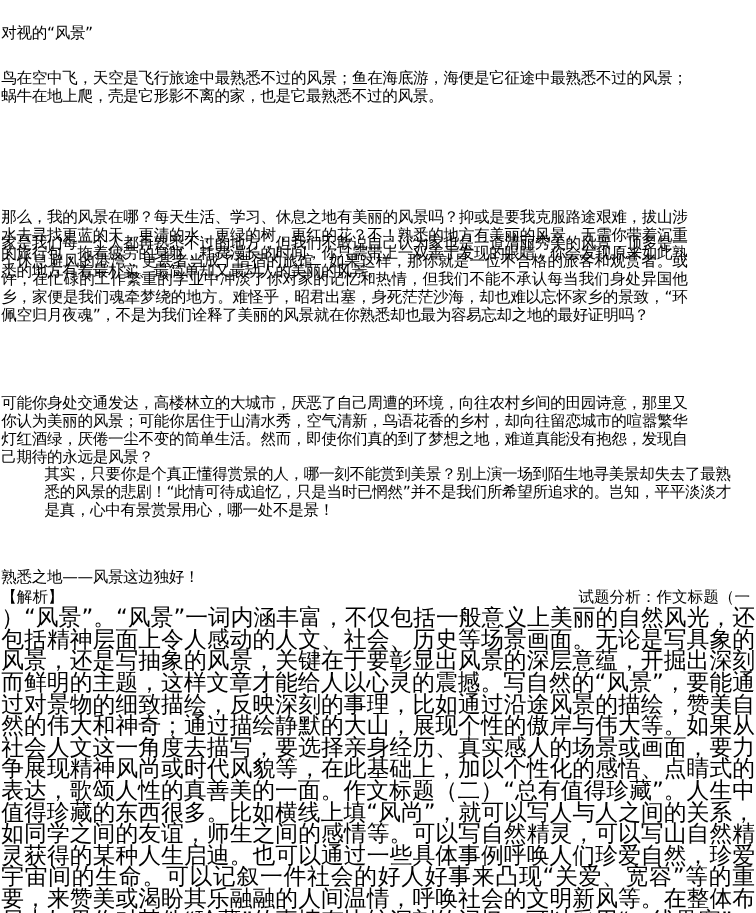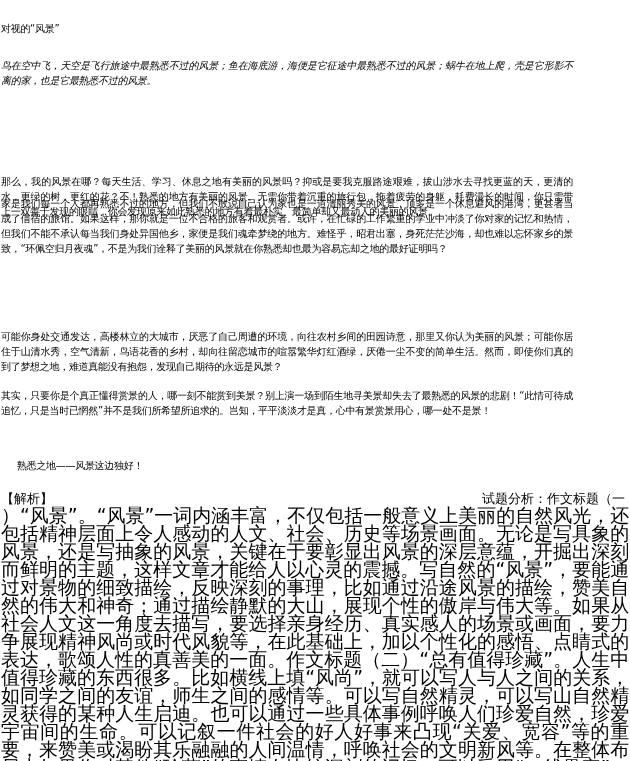--- a/index.html
+++ b/index.html
@@ -4,30 +4,30 @@
   <style>
     html, body { margin: 0; padding: 0; background: #ffffff; }
     body {
       width: 630px; height: 761px; overflow: hidden; position: relative;
       font-family: "DejaVu Sans", "Liberation Sans", sans-serif;
       color: #000000; font-size: 13px;
     }
     .doc { position: absolute; left: 1px; top: 0; width: 628px; }
     .p {
       position: absolute; left: 0; width: 572px;
-      line-height: 15px; font-size: 10px; letter-spacing: -0.3px;
+      line-height: 15px; font-size: 13px; letter-spacing: -0.3px;
       text-align: justify; word-break: break-all;
     }
     .title { top: 21px; }
-    .p1 { top: 58px; font-style: italic; }
+    .p1 { top: 58px; }
     .p2 { top: 130px; margin-top: 44px; }
     .p3 { top: 196px; }
     .p4 { top: 305px; margin-top: 24px; }
-    .p5 { top: 388px; }
-    .p6 { top: 458px; padding-left: 16px; }
+    .p5 { top: 388px; padding-left: 36px; }
+    .p6 { top: 474px; }
     .analysis { position: absolute; left: 0; top: 491px; width: 628px; }
     .analysis-head { height: 15px; line-height: 15px; position: relative; font-size: 13px; }
     .analysis-label { position: absolute; left: 0; top: 0; }
     .analysis-sub { position: absolute; right: 4px; top: 0; }
     .analysis-body {
       font-size: 19px; line-height: 18px; letter-spacing: -0.2px;
       text-align: justify; word-break: break-all; margin-top: 0;
     }
   </style>
 </head>

